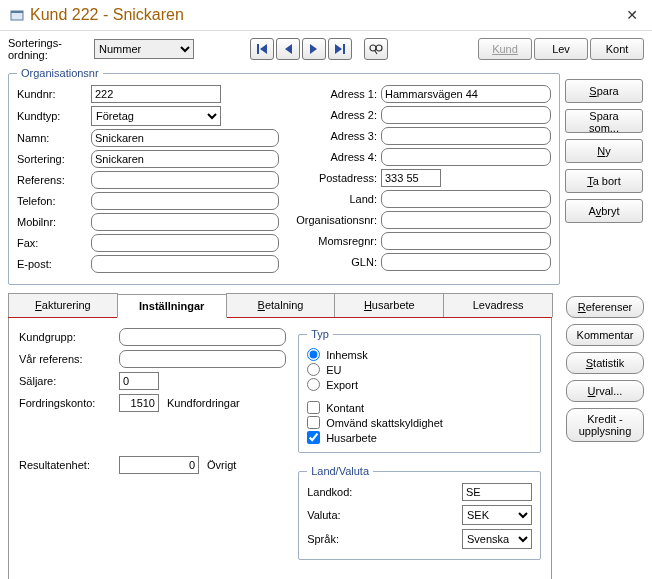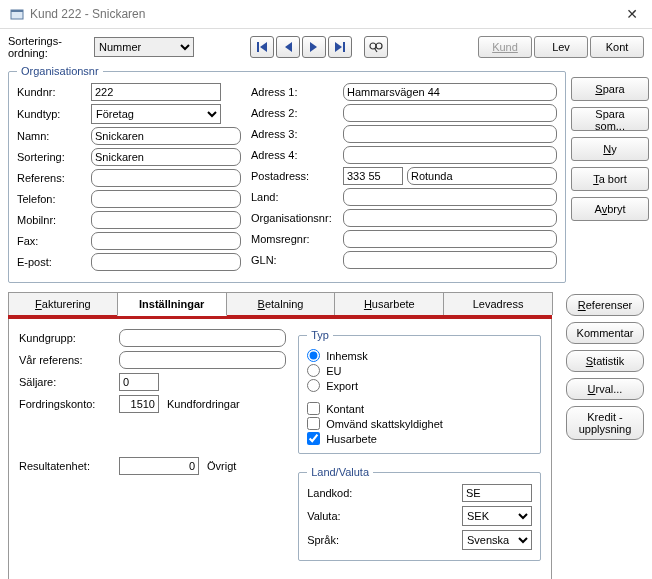--- a/index.html
+++ b/index.html
@@ -13,21 +13,21 @@
 }
 .titlebar {
   display: flex;
   align-items: center;
   justify-content: space-between;
   padding: 6px 10px;
   border-bottom: 1px solid #ddd;
   background: #fff;
 }
 .titlebar .left { display: flex; align-items: center; gap: 6px; }
-.titlebar .title { font-size: 12px; color: #737373; }
+.titlebar .title { font-size: 16px; color: #a16207; }
 .titlebar .close { font-size: 14px; color: #333; cursor: pointer; padding: 0 4px; }
 .app-icon svg { display:block }
 
 .content { padding: 6px 8px 8px 8px; }
 
 .toprow {
   display: flex;
   align-items: center;
   gap: 6px;
   margin-bottom: 6px;
@@ -64,21 +64,21 @@
   border-radius: 2px;
   padding: 6px 8px 8px 8px;
   margin-bottom: 6px;
 }
 fieldset > legend { color: #2b4b8a; padding: 0 4px; font-size: 11px; }
 
 .kundinfo { display: flex; gap: 10px; position: relative; }
 .col { flex: 1; }
 .formrow { display: flex; align-items: center; margin-bottom: 3px; gap: 4px; }
 .formrow label { width: 70px; }
-.col.right .formrow label { width: 88px; }
+.col.right .formrow label { width: 88px; text-align: right; }
 .input {
   border: 1px solid #7a7a7a;
   height: 18px;
   font-size: 11px;
   padding: 0 3px;
   background: #fff;
 }
 .input.flex { flex: 1; border-radius: 7px; }
 .selectbox {
   border: 1px solid #7a7a7a;
@@ -89,21 +89,21 @@
 .sidebtns {
   position: absolute;
   right: -92px;
   top: -6px;
   display: flex; flex-direction: column; gap: 6px;
 }
 .btn.side { width: 78px; height: 24px; }
 .ul { text-decoration: underline; }
 
 
-.tabbar { display: flex; border-bottom: 4px solid #b91c1c; margin-top: 2px; align-items: center; }
+.tabbar { display: flex; border-bottom: 1px solid #b91c1c; margin-top: 2px; }
 .tab {
   flex: 1;
   text-align: center;
   padding: 5px 0;
   border: 1px solid #999;
   border-bottom: none;
   background: #f3f3f3;
   margin-right: -1px;
   cursor: pointer;
   position: relative;
@@ -262,21 +262,20 @@
               <label>Adress 3:</label>
               <input class="input flex" value="" style="">
             </div>
       <div class="formrow">
               <label>Adress 4:</label>
               <input class="input flex" value="" style="">
             </div>
       <div class="formrow">
               <label>Postadress:</label>
               <input class="input" style="width: 60px;" value="333 55">
-              <input class="input flex" value="Rotunda" style="">
             </div>
       <div class="formrow">
               <label>Land:</label>
               <input class="input flex" value="" style="">
             </div>
       <div class="formrow">
               <label>Organisationsnr:</label>
               <input class="input flex" value="" style="">
             </div>
       <div class="formrow">

